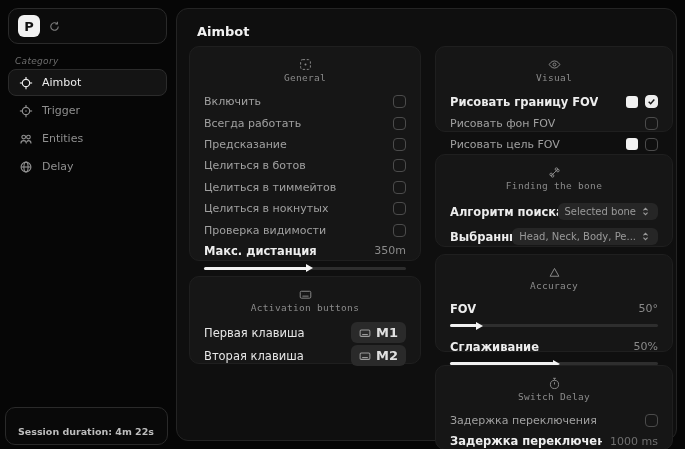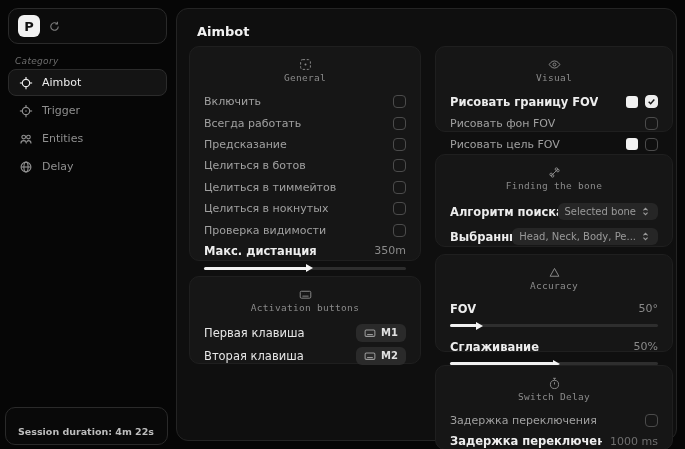--- a/index.html
+++ b/index.html
@@ -100,21 +100,21 @@
     position:absolute; right:-6px; top:50%; transform:translateY(-50%);
     width:0; height:0;
     border-left:7px solid #f5f5f5; border-top:4px solid transparent; border-bottom:4px solid transparent;
   }
 
   .key-pill {
     display:flex; align-items:center; gap:5px; background:#2a2a2a;
     border-radius:6px; padding:3px 8px; cursor:pointer;
   }
   .key-pill .kicon { width:12px; height:12px; color:#9a9a9a; }
-  .key-pill .ktext { font-size:10px; font-weight:bold; color:#e0e0e0; }
+  .key-pill .ktext { font-size:13px; font-weight:bold; color:#e0e0e0; }
 
   .select-pill {
     display:flex; align-items:center; gap:4px; background:#262626;
     border-radius:6px; padding:3px 7px; cursor:pointer; flex:0 0 auto;
   }
   .select-pill .stext { font-size:10px; color:#9a9a9a; white-space:nowrap; }
   .select-pill .sicon { width:11px; height:11px; color:#9a9a9a; }
 
   .act-row { height:23px; display:flex; align-items:center; justify-content:space-between; }
   .act-label { font-size:11.5px; font-weight:500; color:#e6e6e6; }

